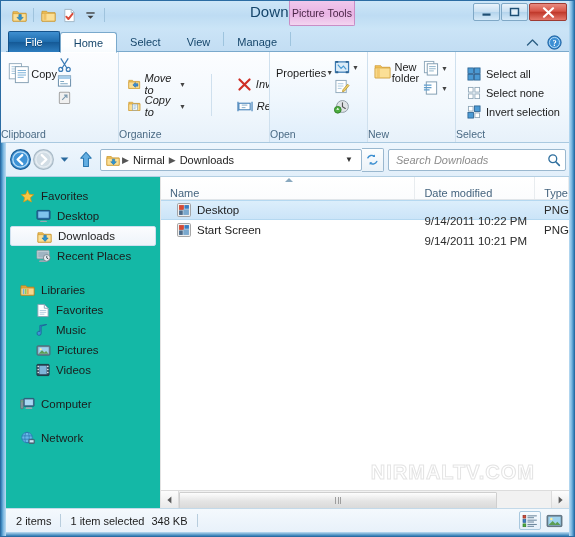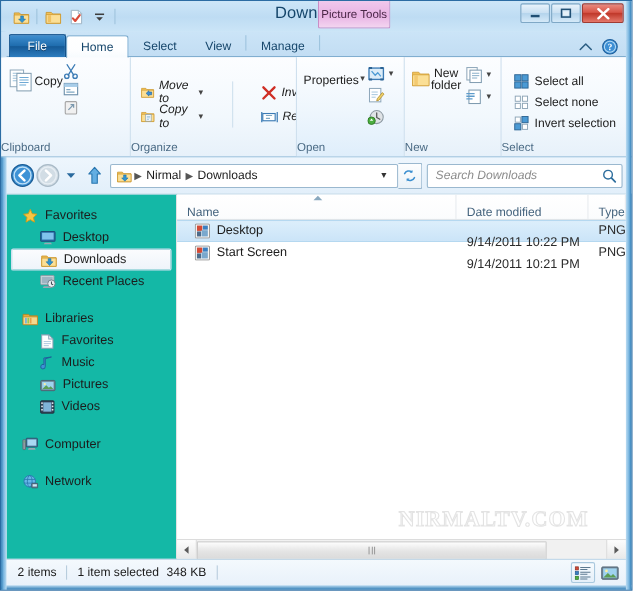--- a/index.html
+++ b/index.html
@@ -296,21 +296,21 @@
 
   
   .watermark{
     position:absolute; right:34px; bottom:8px;
     pointer-events:none; text-align:center; opacity:.5;
   }
   .wm-main{
     font-size:20px; letter-spacing:1px; font-weight:bold;
     color:transparent;
     -webkit-text-stroke:1px #c9c9c9;
-    font-family:Liberation Serif, serif;
+    font-family:Liberation Sans, sans-serif;
     line-height:20px;
   }
   .wm-sub{
     font-size:8px; color:#c2c2c2; margin-top:-2px;
     font-family:"Liberation Sans", sans-serif;
   }
 
   
   .statusbar{
     flex:none; height:24px;

